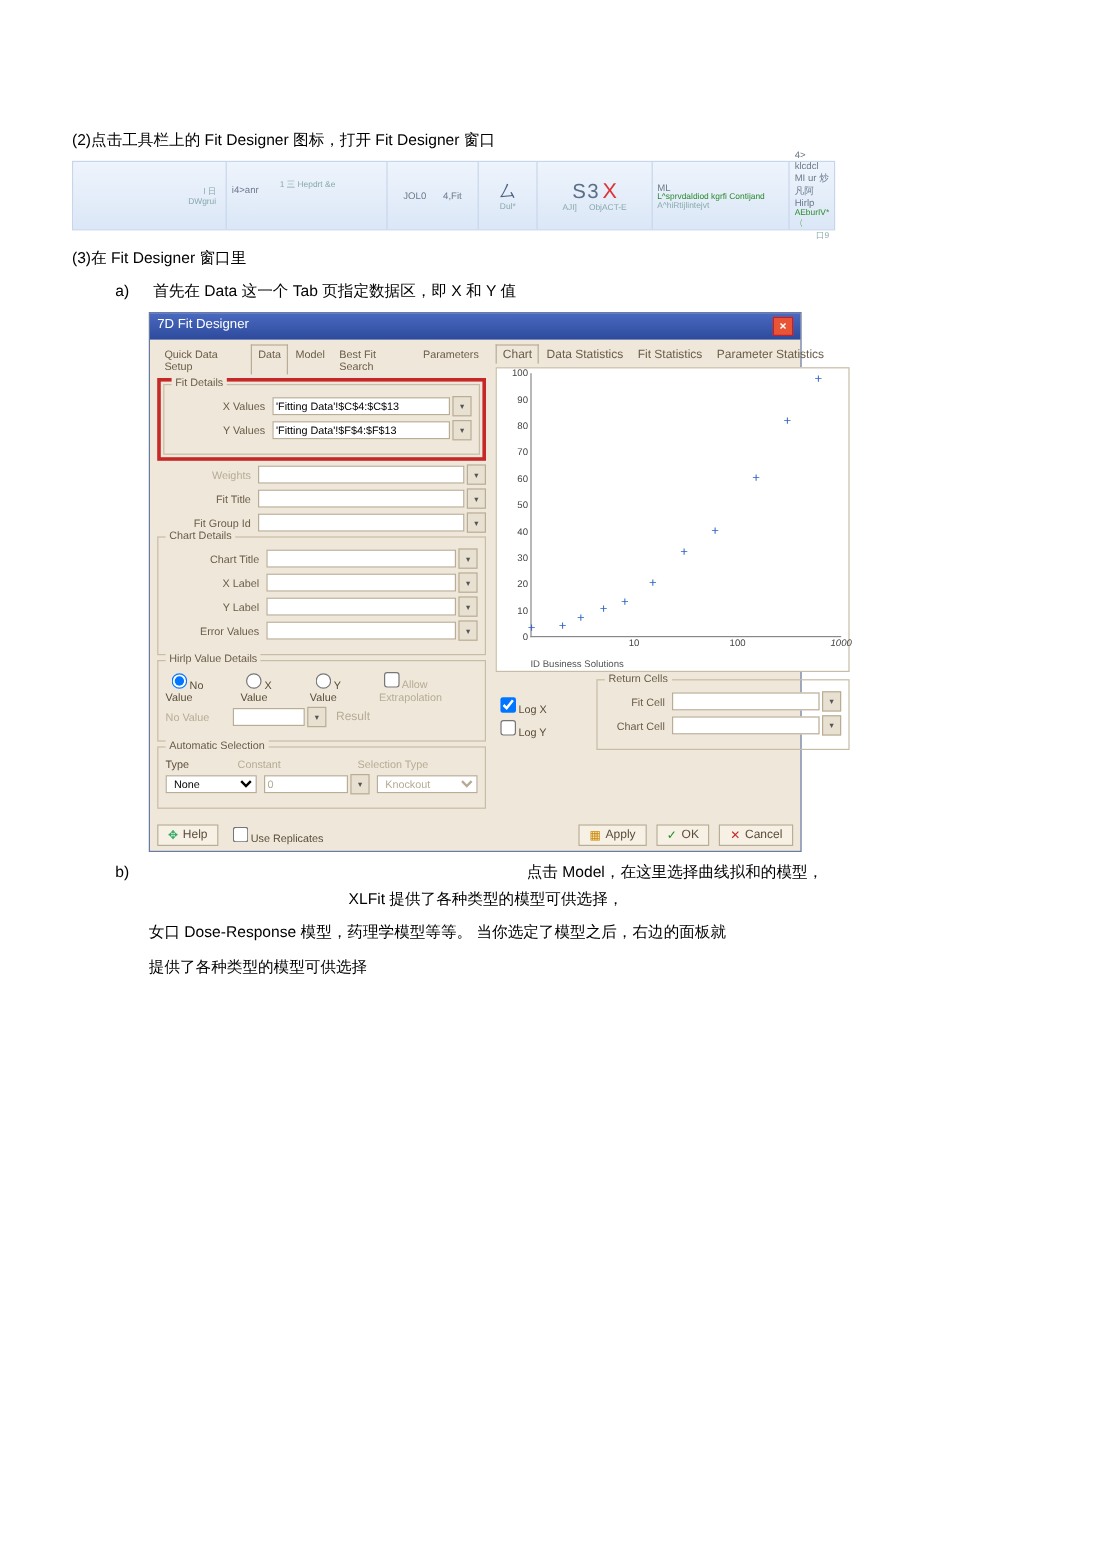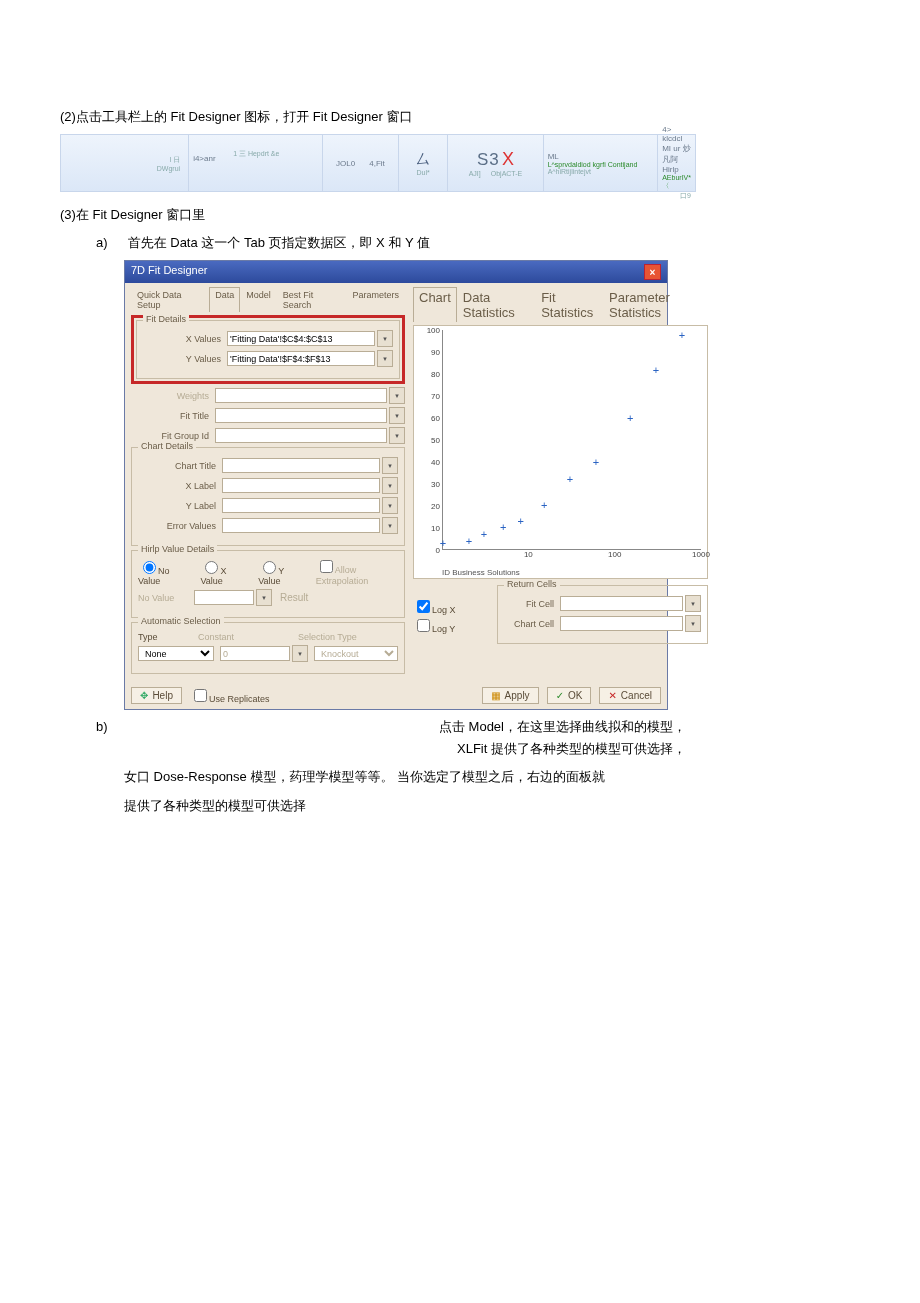--- a/index.html
+++ b/index.html
@@ -38,21 +38,21 @@
 .xtick{position:absolute;top:0;font-size:8px;color:#444;transform:translateX(-50%)}
 .plot{position:absolute;left:28px;right:6px;top:4px;bottom:28px;border-left:1px solid #888;border-bottom:1px solid #888}
 .pt{position:absolute;color:#2a63c3;font-size:11px;transform:translate(-50%,-50%);user-select:none}
 .chart-caption{position:absolute;left:28px;bottom:1px;font-size:8px;color:#555}
 .footer-row{display:flex;align-items:center;gap:8px;padding:4px 6px}
 .btn{border:1px solid #b9ad96;background:#f6f0e5;padding:2px 8px;font-size:10px;display:inline-flex;align-items:center;gap:4px}
 .btn .ic-ok{color:#2a8a2a}
 .btn .ic-x{color:#c62828}
 .spacer{flex:1}
 .small{font-size:9px}
-.tabs-r .tab{font-size:13px}
+.tabs-r .tab{font-size:10px}
 .grp-inline{display:flex;gap:14px;align-items:center}
 </style>
 </head>
 <body>
 
 <div class="page">
   <div class="para">(2)点击工具栏上的  Fit Designer 图标，打开  Fit Designer 窗口</div>
 
   <div class="toolbar">
     <div class="tb-seg" style="width:120px;align-items:flex-end;padding-right:8px">
@@ -229,21 +229,21 @@
               <div class="pt" style="left: 39.203%; top: 80%;">+</div>
               <div class="pt" style="left: 49.2374%; top: 68%;">+</div>
               <div class="pt" style="left: 59.2717%; top: 60%;">+</div>
               <div class="pt" style="left: 72.5364%; top: 40%;">+</div>
               <div class="pt" style="left: 82.5707%; top: 18%;">+</div>
               <div class="pt" style="left: 92.605%; top: 2%;">+</div>
             </div>
           <div class="axis-x" id="axis-x">
               <div class="xtick" style="left: 33.3333%;">10</div>
               <div class="xtick" style="left: 66.6667%;">100</div>
-              <div class="xtick" style="left: 100%;">1000</div>
+              <div class="xtick" style="left: 100%; font-style: italic;">1000</div>
             </div>
           <div class="chart-caption">ID Business Solutions</div>
         </div>
         <div class="grp-inline small" style="margin-bottom:4px">
           <div style="width:70px">
             <label><input type="checkbox" checked="" class="chk" style=""><span>Log X</span></label><br>
             <label><input type="checkbox" class="chk" style=""><span>Log Y</span></label>
           </div>
           <div class="group" style="flex:1">
             <span class="group-title">Return Cells</span>
@@ -280,18 +280,18 @@
           <span class="ic-x">✕</span>
           <span>Cancel</span>
         </span>
     </div>
   </div>
 
   <div class="para indent" style="display:flex">
     <span class="l-a">b)</span>
     <div style="flex:1">
       <div style="text-align:right;padding-right:10px">点击 Model，在这里选择曲线拟和的模型，</div>
-      <div style="text-align:right;padding-right:10px">XLFit 提供了各种类型的模型可供选择，</div>
+      <div style="text-align:center;padding-right:10px">XLFit 提供了各种类型的模型可供选择，</div>
     </div>
   </div>
   <div class="para indent" style="margin-left:64px">女口  Dose-Response 模型，药理学模型等等。     当你选定了模型之后，右边的面板就</div>
   <div class="para indent" style="margin-left:64px">提供了各种类型的模型可供选择</div>
 </div>
 
 </body></html>

